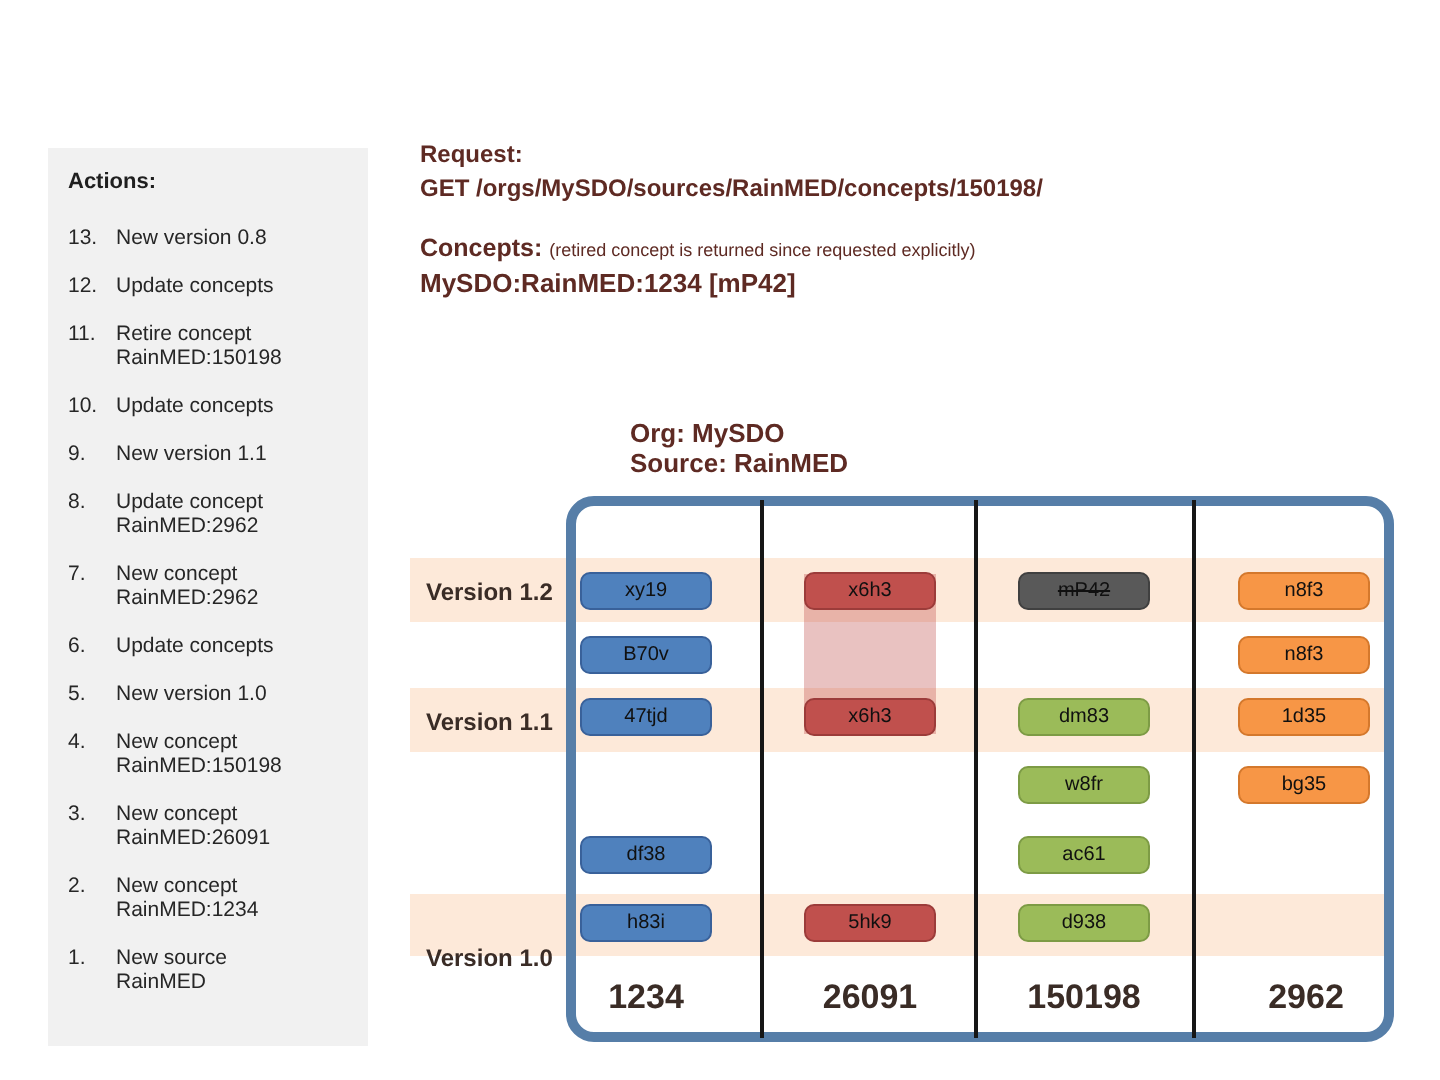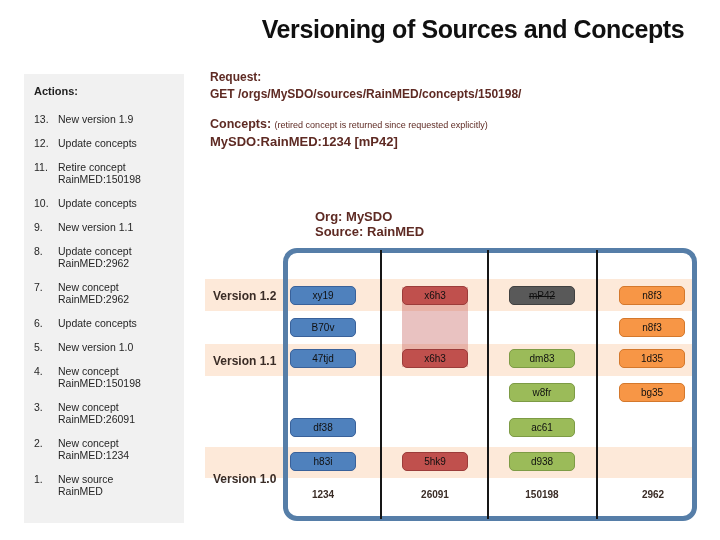--- a/index.html
+++ b/index.html
@@ -64,40 +64,39 @@
   }
   .c-blue   { background:#4f81bd; border:1px solid #39619a; }
   .c-red    { background:#c0504d; border:1px solid #9c3c3a; }
   .c-green  { background:#9bbb59; border:1px solid #7d9b45; }
   .c-orange { background:#f79646; border:1px solid #d4782c; }
   .c-gray   { background:#595959; border:1px solid #404040; }
   .strike { text-decoration:line-through; }
   
   .col-label {
     position:absolute; top:489px; width:110px; text-align:center; z-index:5;
-    font-size:10px; font-weight:bold; color:#3a2c26;
+    font-size:17px; font-weight:bold; color:#3a2c26;
   }
   .col-1 { left:268px; } .col-2 { left:380px; } .col-3 { left:487px; } .col-4 { left:598px; }
   
   .px-c1 { left:290px; } .px-c2 { left:402px; } .px-c3 { left:509px; } .px-c4 { left:619px; }
   .px-r1 { top:286px; } .px-r2 { top:318px; } .px-r3 { top:349px; }
   .px-r4 { top:383px; } .px-r5 { top:418px; } .px-r6 { top:452px; }
 </style>
 </head>
 <body>
 
 <div class="slide">
 
-  <div class="title">Versioning of Sources and Concepts</div>
 
   <div class="sidebar">
     <div class="sidebar-heading">Actions:</div>
     <div class="action-item">
         <span class="action-num">13.</span>
-        <span class="action-text">New version 1.9</span>
+        <span class="action-text">New version 0.8</span>
       </div>
     <div class="action-item">
         <span class="action-num">12.</span>
         <span class="action-text">Update concepts</span>
       </div>
     <div class="action-item">
         <span class="action-num">11.</span>
         <span class="action-text">Retire concept
 RainMED:150198</span>
       </div>

